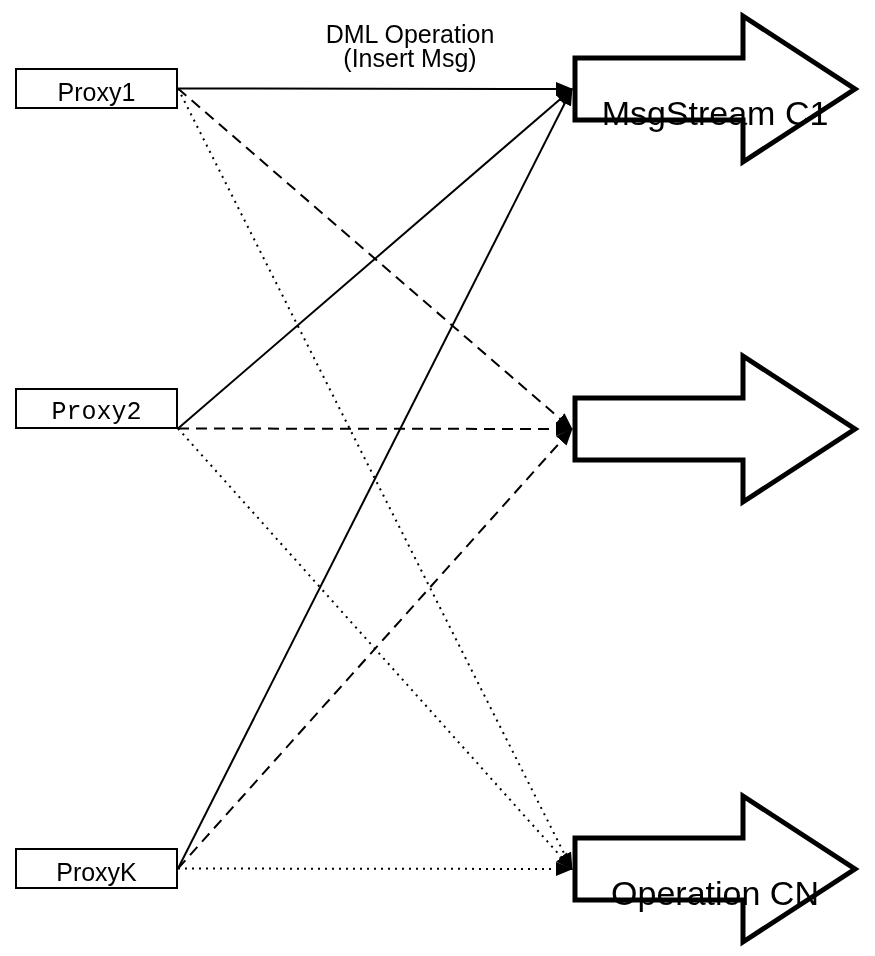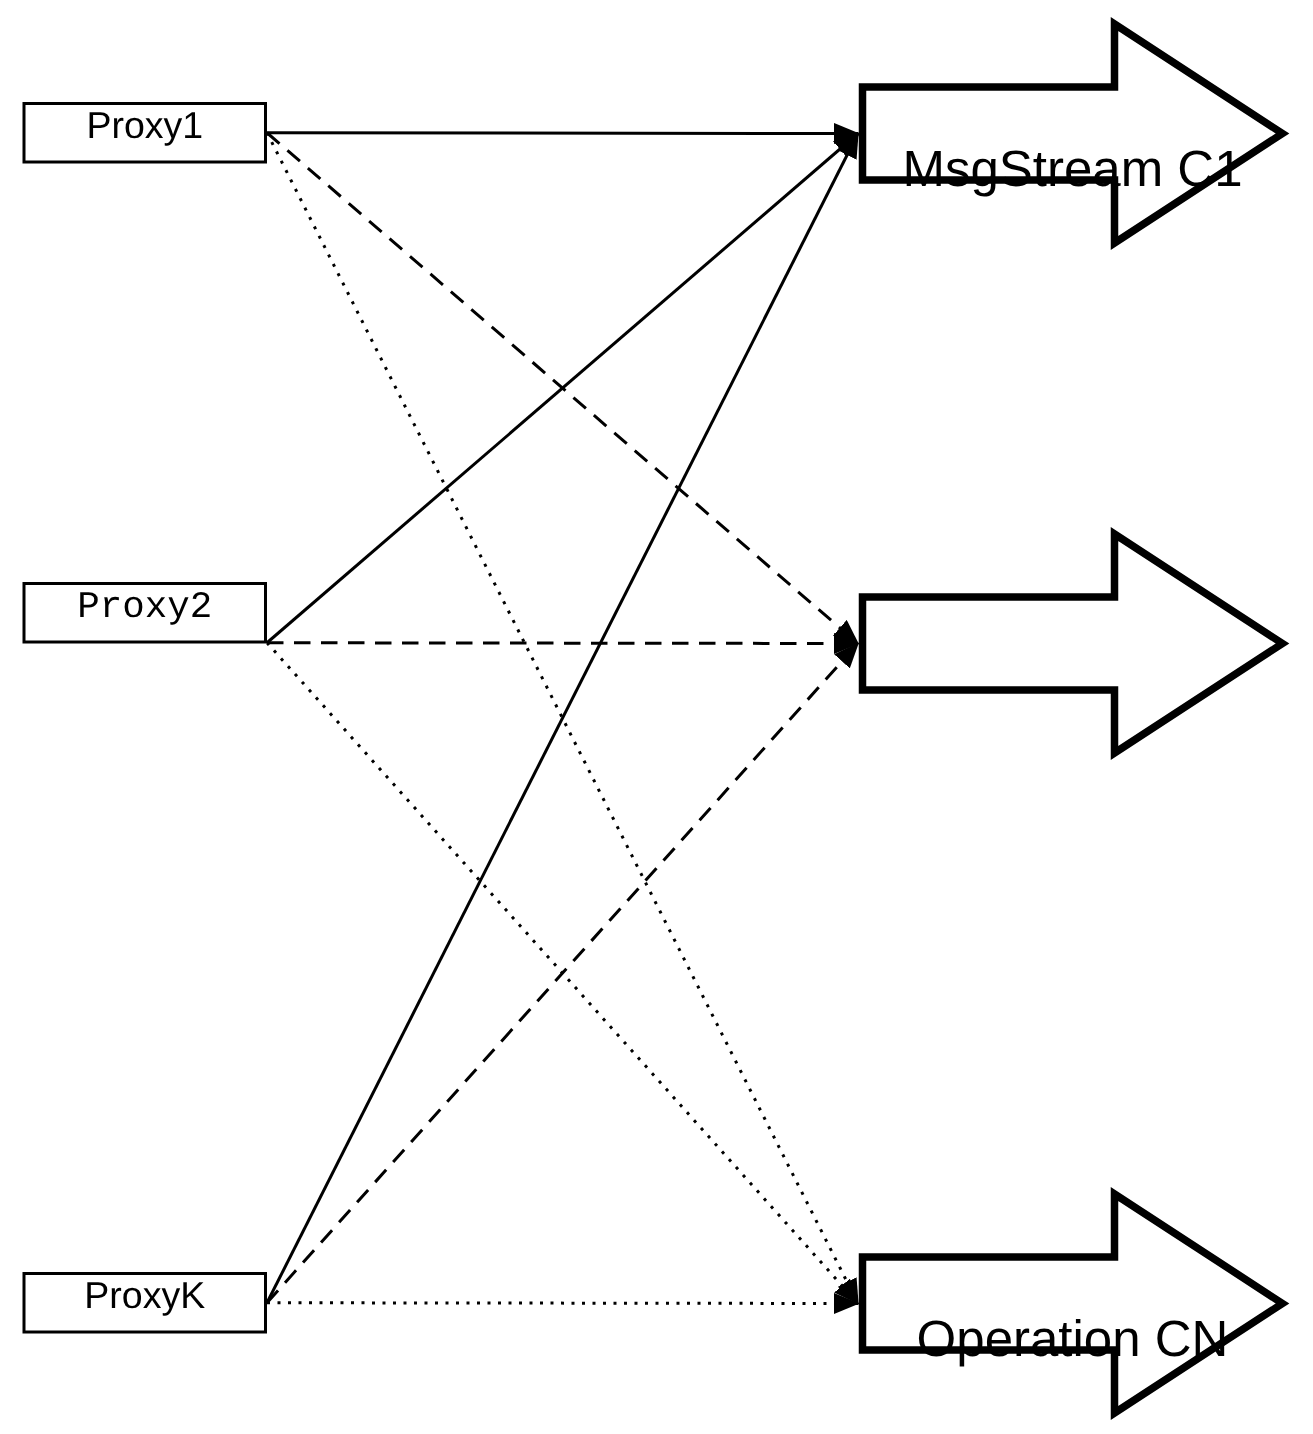--- a/index.html
+++ b/index.html
@@ -35,21 +35,21 @@
   }
   .proxy-node {
     position: absolute;
     left: 15px;
     width: 163px;
     height: 41px;
     box-sizing: border-box;
     background: #ffffff;
     border: 2px solid #000000;
     display: flex;
-    align-items: flex-start;
+    align-items: flex-end;
     justify-content: center;
     font-size: 25px;
   }
   .proxy-1 { top: 68px; }
   .proxy-2 { top: 388px; font-family: Liberation Mono, monospace; }
   .proxy-k { top: 848px; }
   .stream-label {
     position: absolute;
     left: 575px;
     width: 280px;
@@ -88,20 +88,24 @@
 
     <line x1="178" y1="88.5" x2="572" y2="869" stroke="#000000" stroke-width="2" stroke-dasharray="2 5" marker-end="url(#ah)"></line>
     <line x1="178" y1="428.5" x2="572" y2="869" stroke="#000000" stroke-width="2" stroke-dasharray="2 5" marker-end="url(#ah)"></line>
     <line x1="178" y1="868.5" x2="572" y2="869" stroke="#000000" stroke-width="2" stroke-dasharray="2 5" marker-end="url(#ah)"></line>
 
     <path d="M575,58 L743,58 L743,16 L855,89 L743,162 L743,120 L575,120 Z" fill="#ffffff" stroke="#000000" stroke-width="5" stroke-linejoin="miter"></path>
     <path d="M575,398 L743,398 L743,356 L855,429 L743,502 L743,460 L575,460 Z" fill="#ffffff" stroke="#000000" stroke-width="5" stroke-linejoin="miter"></path>
     <path d="M575,838 L743,838 L743,796 L855,869 L743,942 L743,900 L575,900 Z" fill="#ffffff" stroke="#000000" stroke-width="5" stroke-linejoin="miter"></path>
   </svg>
 
+  <div class="diagram-title">
+    <div>DML Operation</div>
+    <div>(Insert Msg)</div>
+  </div>
 
   <div class="proxy-node proxy-1">
     <span>Proxy1</span>
   </div>
   <div class="proxy-node proxy-2">
     <span>Proxy2</span>
   </div>
   <div class="proxy-node proxy-k">
     <span>ProxyK</span>
   </div>

